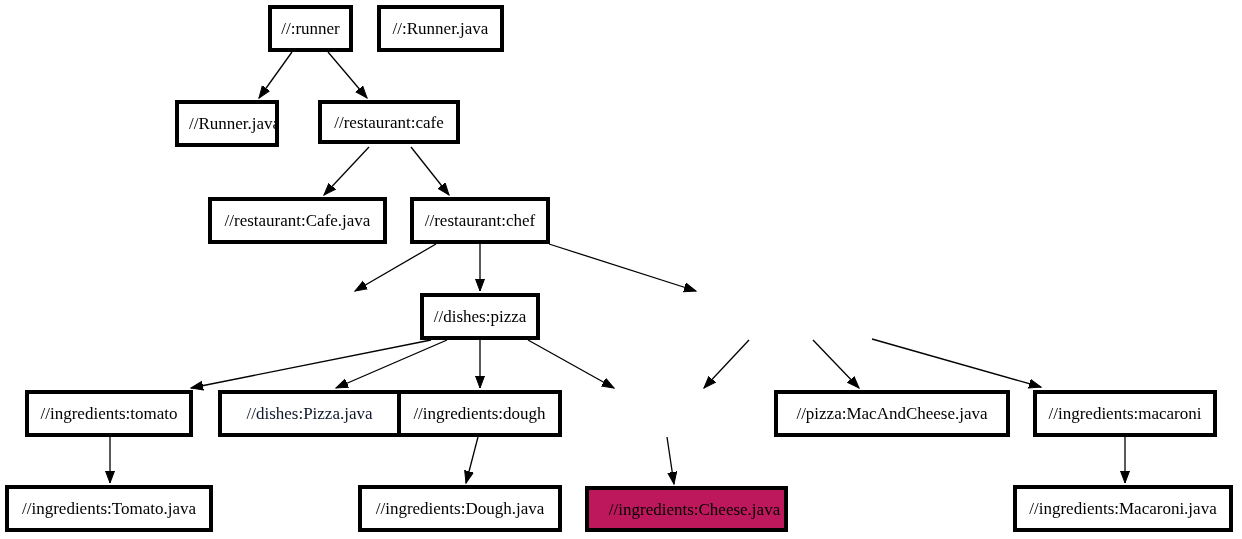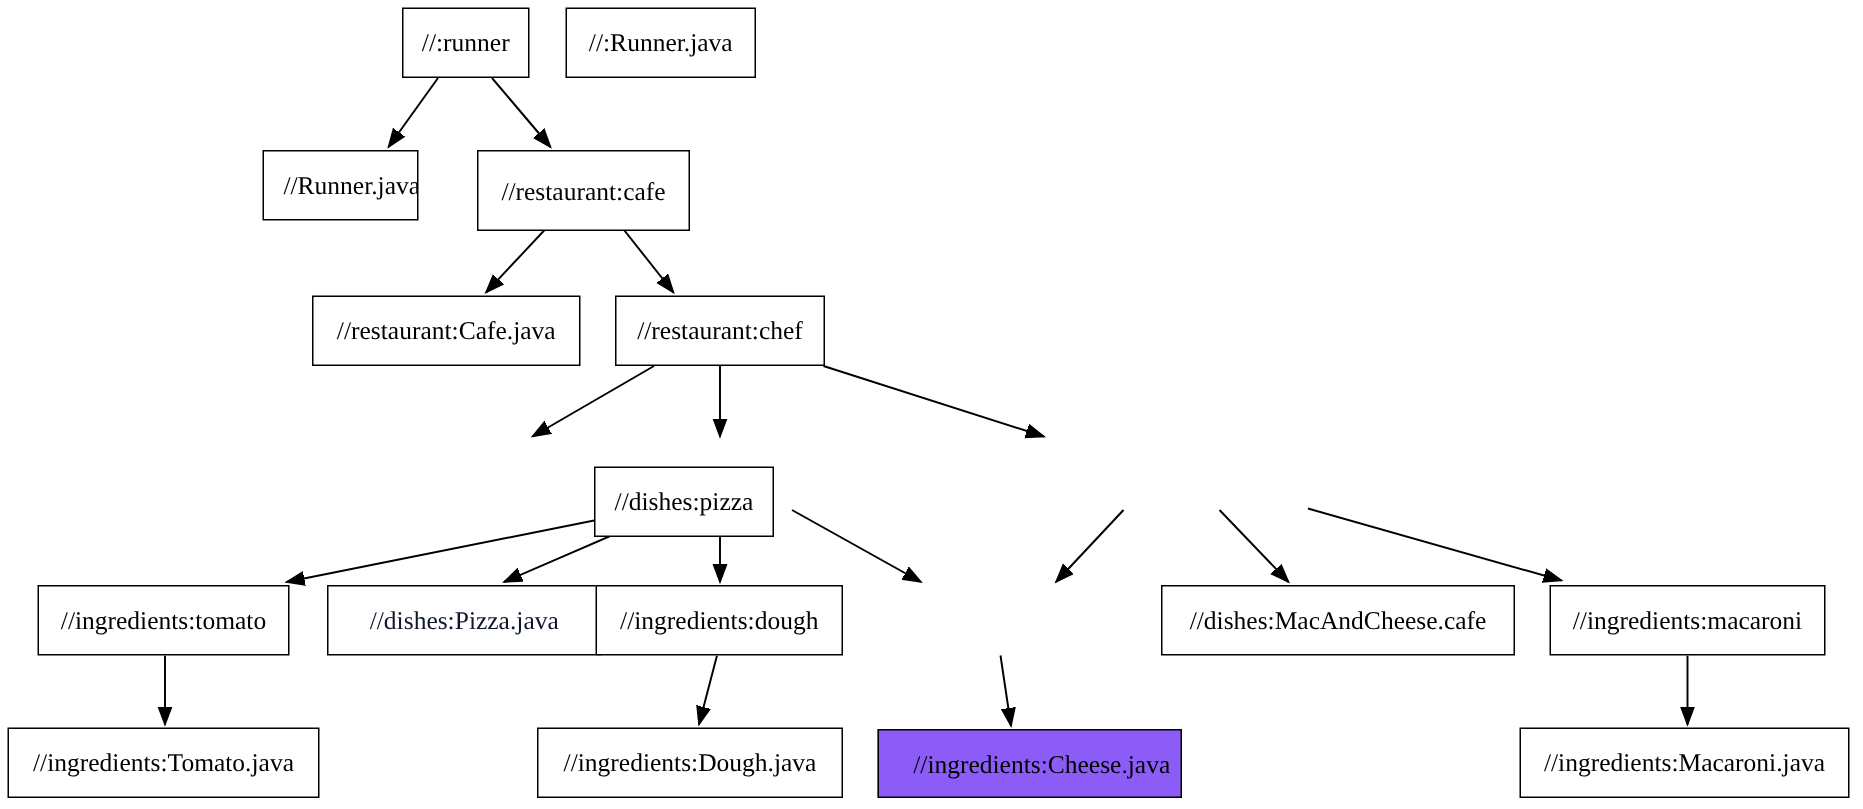--- a/index.html
+++ b/index.html
@@ -24,21 +24,21 @@
   .node-layer {
     position: absolute;
     left: 0;
     top: 0;
     width: 1242px;
     height: 539px;
   }
   .node {
     position: absolute;
     box-sizing: border-box;
-    border: 1px solid #84cc16;
+    border: 4px solid #84cc16;
     background: #ffffff;
     display: flex;
     align-items: center;
     justify-content: center;
     font-family: "Liberation Serif", "DejaVu Serif", serif;
     font-size: 17px;
     line-height: 1;
     color: #000000;
     white-space: nowrap;
     overflow: hidden;
@@ -78,53 +78,53 @@
   <div class="node-layer" id="node-layer">
       <div class="node" style="left: 268px; top: 5px; width: 85px; height: 47px; background: rgb(255, 255, 255); border-color: rgb(0, 0, 0); color: rgb(0, 0, 0);">
         <span>//:runner</span>
       </div>
       <div class="node" style="left: 377px; top: 5px; width: 127px; height: 47px; background: rgb(255, 255, 255); border-color: rgb(0, 0, 0); color: rgb(0, 0, 0);">
         <span>//:Runner.java</span>
       </div>
       <div class="node" style="left: 175px; top: 100px; width: 104px; height: 47px; background: rgb(255, 255, 255); border-color: rgb(0, 0, 0); color: rgb(0, 0, 0); padding-left: 15px;">
         <span>//Runner.java</span>
       </div>
-      <div class="node" style="left: 318px; top: 100px; width: 142px; height: 54px; background: rgb(255, 255, 255); border-color: rgb(0, 0, 0); color: rgb(0, 0, 0);">
+      <div class="node" style="left: 318px; top: 100px; width: 142px; height: 44px; background: rgb(255, 255, 255); border-color: rgb(0, 0, 0); color: rgb(0, 0, 0);">
         <span>//restaurant:cafe</span>
       </div>
       <div class="node" style="left: 208px; top: 197px; width: 179px; height: 47px; background: rgb(255, 255, 255); border-color: rgb(0, 0, 0); color: rgb(0, 0, 0);">
         <span>//restaurant:Cafe.java</span>
       </div>
       <div class="node" style="left: 410px; top: 197px; width: 140px; height: 47px; background: rgb(255, 255, 255); border-color: rgb(0, 0, 0); color: rgb(0, 0, 0);">
         <span>//restaurant:chef</span>
       </div>
-      <div class="node" style="left: 396px; top: 293px; width: 120px; height: 47px; background: rgb(255, 255, 255); border-color: rgb(0, 0, 0); color: rgb(0, 0, 0); margin-top: 18px;">
+      <div class="node" style="left: 420px; top: 293px; width: 120px; height: 47px; background: rgb(255, 255, 255); border-color: rgb(0, 0, 0); color: rgb(0, 0, 0);">
         <span>//dishes:pizza</span>
       </div>
       <div class="node" style="left: 25px; top: 390px; width: 168px; height: 47px; background: rgb(255, 255, 255); border-color: rgb(0, 0, 0); color: rgb(0, 0, 0);">
         <span>//ingredients:tomato</span>
       </div>
       <div class="node" style="left: 218px; top: 390px; width: 183px; height: 47px; background: rgb(255, 255, 255); border-color: rgb(0, 0, 0); color: #0f172a;">
         <span>//dishes:Pizza.java</span>
       </div>
       <div class="node" style="left: 397px; top: 390px; width: 165px; height: 47px; background: rgb(255, 255, 255); border-color: rgb(0, 0, 0); color: rgb(0, 0, 0);">
         <span>//ingredients:dough</span>
       </div>
       <div class="node" style="left: 774px; top: 390px; width: 236px; height: 47px; background: rgb(255, 255, 255); border-color: rgb(0, 0, 0); color: rgb(0, 0, 0);">
-        <span>//dishes:MacAndCheese.cafe</span>
+        <span>//pizza:MacAndCheese.java</span>
       </div>
       <div class="node" style="left: 1033px; top: 390px; width: 184px; height: 47px; background: rgb(255, 255, 255); border-color: rgb(0, 0, 0); color: rgb(0, 0, 0);">
         <span>//ingredients:macaroni</span>
       </div>
       <div class="node" style="left: 5px; top: 485px; width: 208px; height: 47px; background: rgb(255, 255, 255); border-color: rgb(0, 0, 0); color: rgb(0, 0, 0);">
         <span>//ingredients:Tomato.java</span>
       </div>
       <div class="node" style="left: 358px; top: 485px; width: 204px; height: 47px; background: rgb(255, 255, 255); border-color: rgb(0, 0, 0); color: rgb(0, 0, 0);">
         <span>//ingredients:Dough.java</span>
       </div>
-      <div class="node" style="left: 585px; top: 486px; width: 203px; height: 46px; background: #8b5cf6; border-color: rgb(0, 0, 0); color: rgb(0, 0, 0); padding-left: 16px;">
+      <div class="node" style="left: 585px; top: 486px; width: 203px; height: 46px; background: #be185d; border-color: rgb(0, 0, 0); color: rgb(0, 0, 0); padding-left: 16px;">
         <span>//ingredients:Cheese.java</span>
       </div>
       <div class="node" style="left: 1013px; top: 485px; width: 220px; height: 47px; background: rgb(255, 255, 255); border-color: rgb(0, 0, 0); color: rgb(0, 0, 0);">
         <span>//ingredients:Macaroni.java</span>
       </div>
     </div>
 </div>
 
 </body></html>

